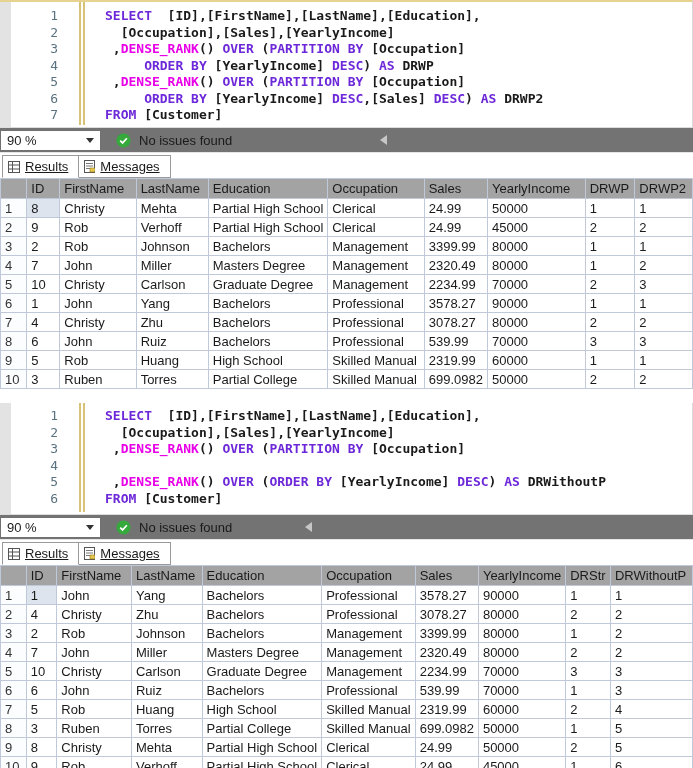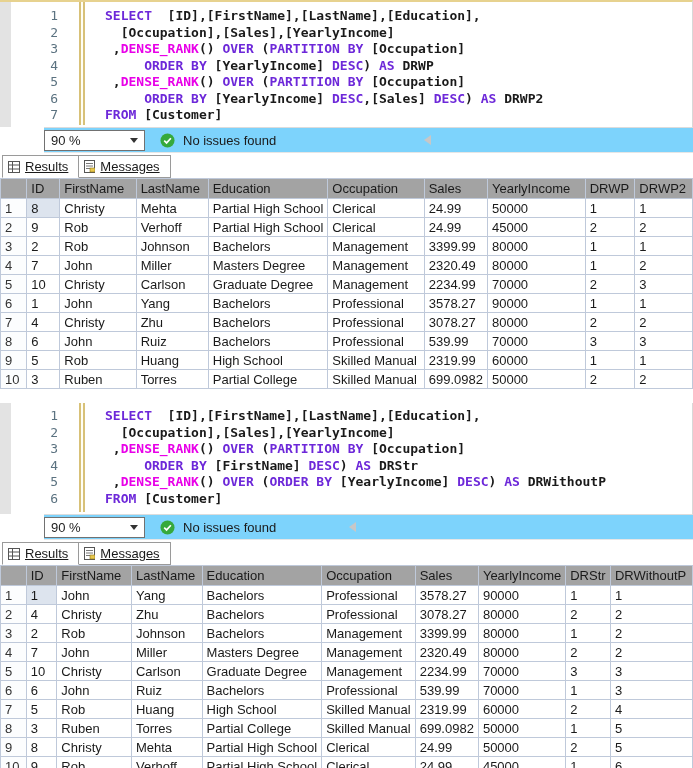--- a/index.html
+++ b/index.html
@@ -15,22 +15,22 @@
   .ind-margin{position:absolute;left:0;top:0;bottom:0;width:11px;background:#e3e3e3;}
   .change-bar{position:absolute;left:79px;top:0;bottom:2px;width:2px;background:#fffef4;
               border-left:2px solid #d8c178;border-right:2px solid #d8c178;}
   .ed-line{display:flex;}
   .ln{flex:0 0 58px;width:58px;text-align:right;color:#5b7280;font-weight:400;}
   .code{white-space:pre;padding-left:47px;color:#1a1a1a;}
   .kw{color:#6d28d9;}
   .fn{color:#e800e8;}
 
   
-  .statusbar{height:24px;background:#7dd3fc;display:flex;align-items:center;position:relative;
-             border-top:1px solid #dcdcdc;border-bottom:1px solid #e6e6e6;margin-left:44px;}
+  .statusbar{height:24px;background:#737373;display:flex;align-items:center;position:relative;
+             border-top:1px solid #dcdcdc;border-bottom:1px solid #e6e6e6;}
   .zoom-combo{width:101px;height:21px;background:#fff;border:1px solid #717171;display:flex;
               align-items:center;font-size:13px;color:#222;padding-left:6px;box-sizing:border-box;}
   .zoom-combo .arr{margin-left:auto;margin-right:6px;width:0;height:0;
                    border-left:4px solid transparent;border-right:4px solid transparent;
                    border-top:5px solid #333;}
   .check-ic{width:15px;height:15px;margin-left:15px;flex:0 0 15px;}
   .status-text{margin-left:8px;font-size:13px;color:#1a1a1a;}
   .scroll-arr{position:absolute;top:7px;width:0;height:0;border-top:5px solid transparent;
               border-bottom:5px solid transparent;border-right:7px solid #c7c7c7;}
   .sa1{left:380px;} .sa2{left:305px;}
@@ -293,21 +293,20 @@
       <div class="ed-line">
         <span class="ln">2</span>
         <span class="code"><span>  [Occupation],[Sales],[YearlyIncome]</span></span>
       </div>
       <div class="ed-line">
         <span class="ln">3</span>
         <span class="code"><span> ,</span><span class="fn">DENSE_RANK</span><span>() </span><span class="kw">OVER</span><span> (</span><span class="kw">PARTITION BY</span><span> [Occupation]</span></span>
       </div>
       <div class="ed-line">
         <span class="ln">4</span>
-        <span class="code"><span>     </span><span class="kw">ORDER BY</span><span> [FirstName] </span><span class="kw">DESC</span><span>) </span><span class="kw">AS</span><span> DRStr</span></span>
       </div>
       <div class="ed-line">
         <span class="ln">5</span>
         <span class="code"><span> ,</span><span class="fn">DENSE_RANK</span><span>() </span><span class="kw">OVER</span><span> (</span><span class="kw">ORDER BY</span><span> [YearlyIncome] </span><span class="kw">DESC</span><span>) </span><span class="kw">AS</span><span> DRWithoutP</span></span>
       </div>
       <div class="ed-line">
         <span class="ln">6</span>
         <span class="code"><span class="kw">FROM</span><span> [Customer]</span></span>
       </div>
     </div>

